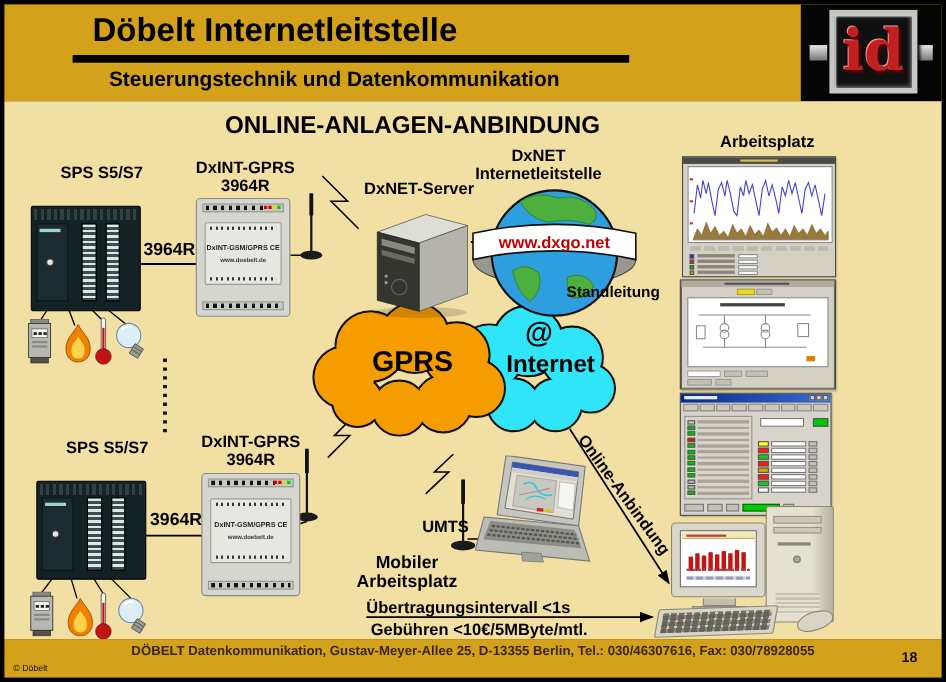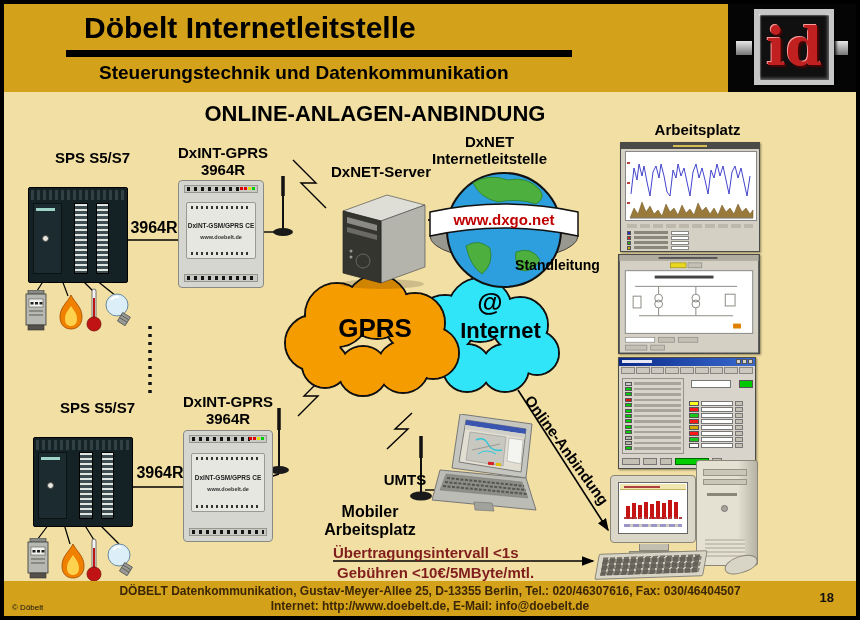--- a/index.html
+++ b/index.html
@@ -125,21 +125,21 @@
         background:repeating-linear-gradient(0deg,#c6c2b4 0 2px,#e4e0d2 2px 4px);}
   .keyboard{position:absolute;z-index:5;background:#d8d4c6;border:1px solid #8a8678;border-radius:2px;
             transform:skewX(-12deg) rotate(-2deg);}
   .keys{position:absolute;left:4px;right:4px;top:3px;bottom:3px;
         background:repeating-linear-gradient(90deg,rgba(90,88,80,.8) 0 5px,rgba(0,0,0,0) 5px 7px),
                    repeating-linear-gradient(0deg,#8a867c 0 4px,#cfcabc 4px 6px);}
   .mouse{position:absolute;z-index:5;background:#d8d4c6;border:1px solid #8a8678;border-radius:50% 50% 45% 45%;
          transform:rotate(-18deg);}
   .online-lbl{position:absolute;z-index:6;font-weight:bold;font-size:15px;color:#000;white-space:nowrap;
               transform:translate(-50%,-50%) rotate(54deg);}
-  .stats{position:absolute;z-index:6;font-weight:bold;font-size:15px;color:#7f1d1d;text-align:left;white-space:nowrap;}
+  .stats{position:absolute;z-index:6;font-weight:bold;font-size:15px;color:#000000;text-align:left;white-space:nowrap;}
 </style>
 </head>
 <body>
 
 <div class="page">
 
   <div class="header">
     <div class="hdr-title">Döbelt Internetleitstelle</div>
     <div class="hdr-bar"></div>
     <div class="hdr-sub">Steuerungstechnik und Datenkommunikation</div>
@@ -676,18 +676,17 @@
       <div class="pwr"></div>
       <div class="vent"></div>
     </div>
     <div class="keyboard" style="left:593px;top:460px;width:108px;height:26px;">
       <div class="keys"></div>
     </div>
     <div class="mouse" style="left:720px;top:464px;width:34px;height:17px;"></div>
   </div>
 
   <div class="footer">
-    <div class="f-line f1">DÖBELT Datenkommunikation, Gustav-Meyer-Allee 25, D-13355 Berlin, Tel.: 020/46307616, Fax: 030/46404507</div>
-    <div class="f-line f2">Internet: http://www.doebelt.de, E-Mail: info@doebelt.de</div>
+    <div class="f-line f1">DÖBELT Datenkommunikation, Gustav-Meyer-Allee 25, D-13355 Berlin, Tel.: 030/46307616, Fax: 030/78928055</div>
     <div class="f-copy">© Döbelt</div>
     <div class="f-page">18</div>
   </div>
 </div>
 
 </body></html>

